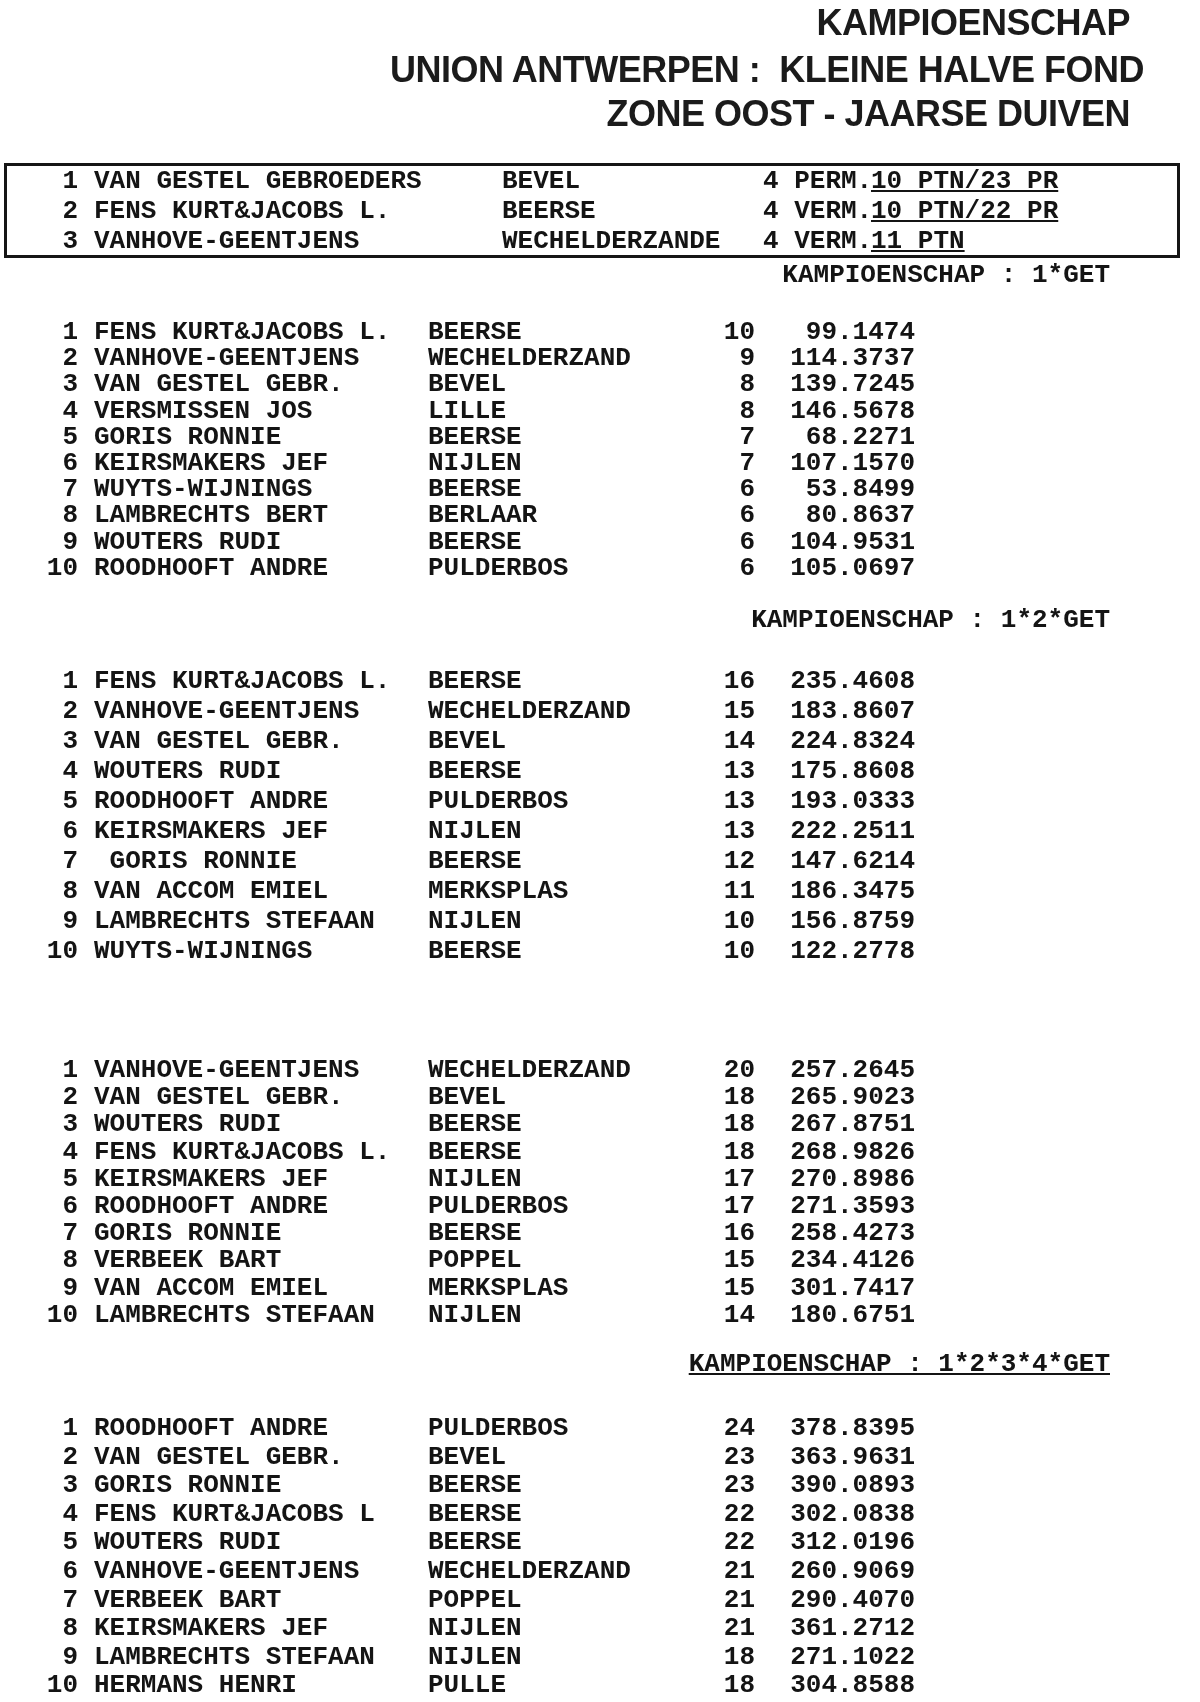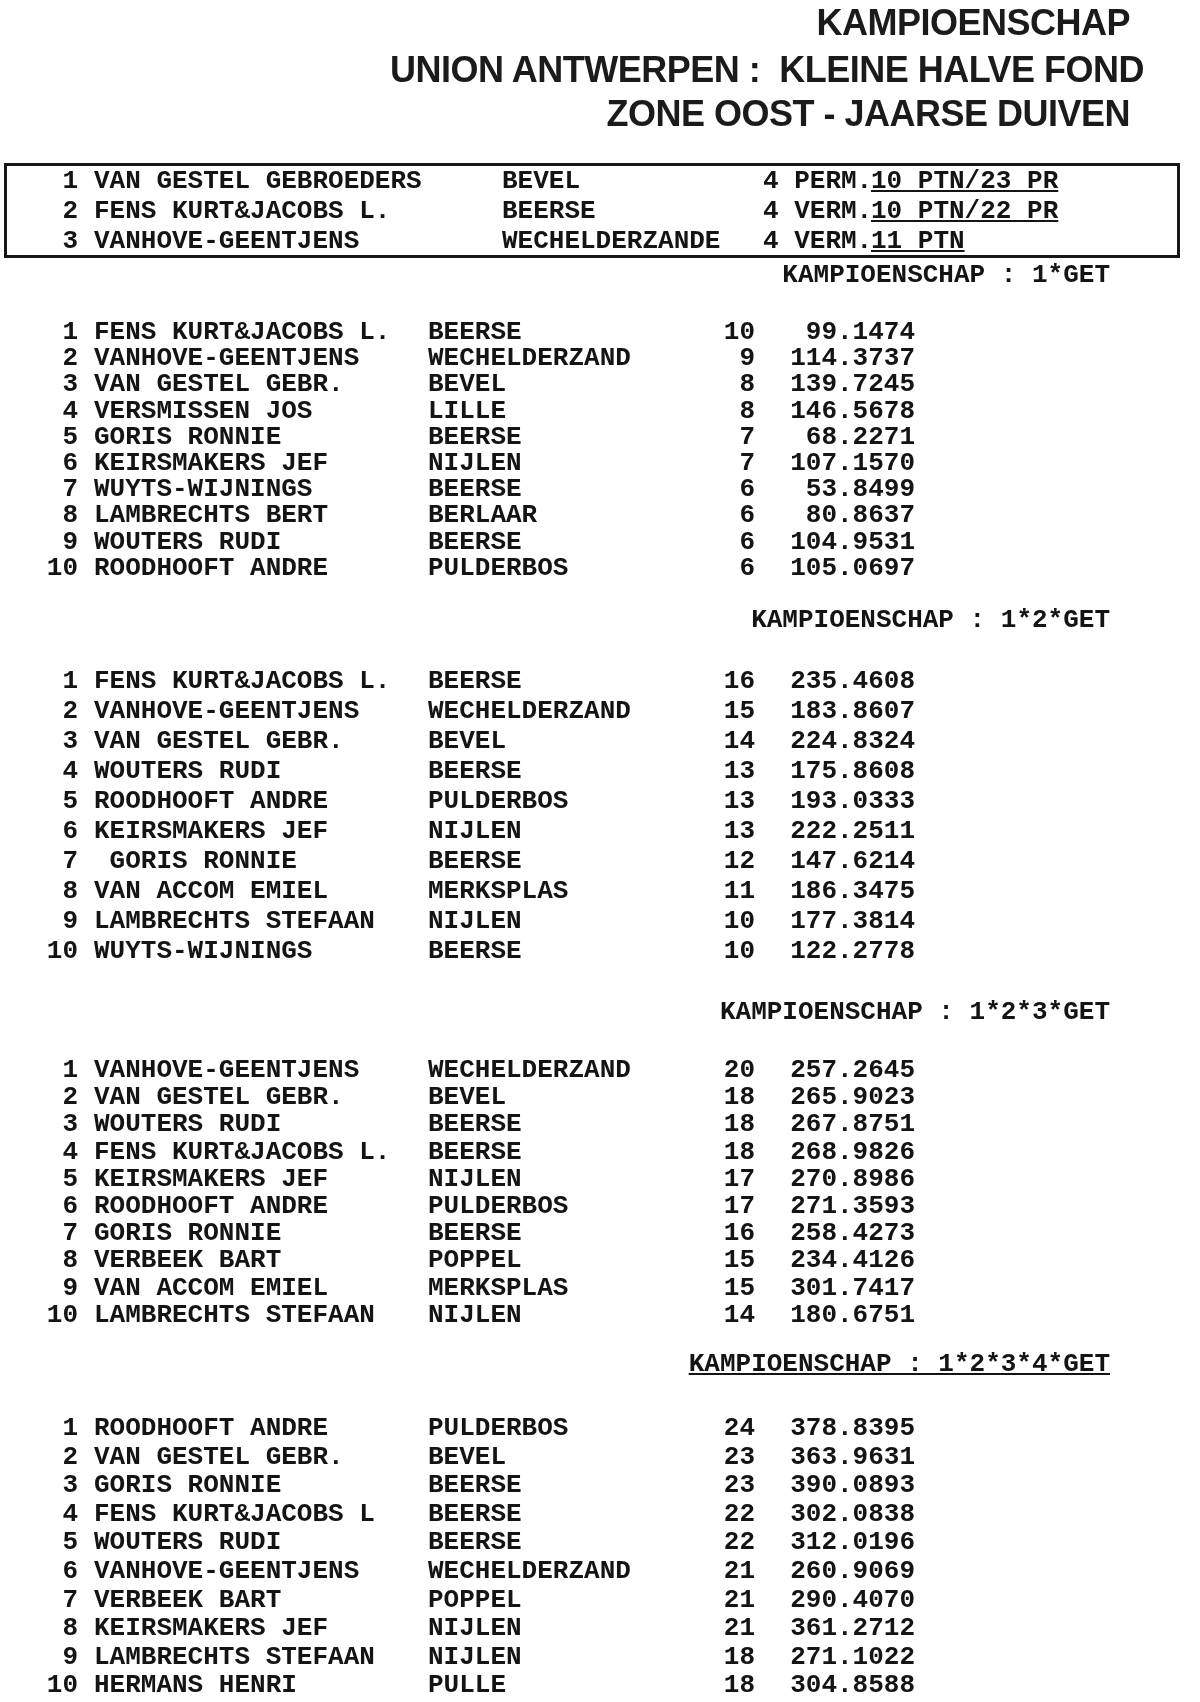--- a/index.html
+++ b/index.html
@@ -67,21 +67,20 @@
           <span class="b-name">VANHOVE-GEENTJENS</span>
           <span class="b-place">WECHELDERZANDE</span>
           <span class="b-races">4 VERM.</span>
           <span class="b-result">11 PTN</span>
         </div>
       </div>
   </div>
 
   <div class="sec-head h0">KAMPIOENSCHAP : 1*GET</div>
   <div class="sec-head h1">KAMPIOENSCHAP : 1*2*GET</div>
-  <div class="sec-head h2">KAMPIOENSCHAP : 1*2*3*GET</div>
   <div class="sec-head h3">KAMPIOENSCHAP : 1*2*3*4*GET</div>
 
   <div class="rows s0">
 
   <div class="s-row r0">
         <span class="s-rank">1</span>
         <span class="s-name">FENS KURT&amp;JACOBS L.</span>
         <span class="s-place">BEERSE</span>
         <span class="s-points">10</span>
         <span class="s-coef">99.1474</span>
@@ -207,21 +206,21 @@
         <span class="s-name">VAN ACCOM EMIEL</span>
         <span class="s-place">MERKSPLAS</span>
         <span class="s-points">11</span>
         <span class="s-coef">186.3475</span>
       </div>
       <div class="s-row r8">
         <span class="s-rank">9</span>
         <span class="s-name">LAMBRECHTS STEFAAN</span>
         <span class="s-place">NIJLEN</span>
         <span class="s-points">10</span>
-        <span class="s-coef">177.3814</span>
+        <span class="s-coef">156.8759</span>
       </div>
       <div class="s-row r9">
         <span class="s-rank">10</span>
         <span class="s-name">WUYTS-WIJNINGS</span>
         <span class="s-place">BEERSE</span>
         <span class="s-points">10</span>
         <span class="s-coef">122.2778</span>
       </div>
     </div>
 

